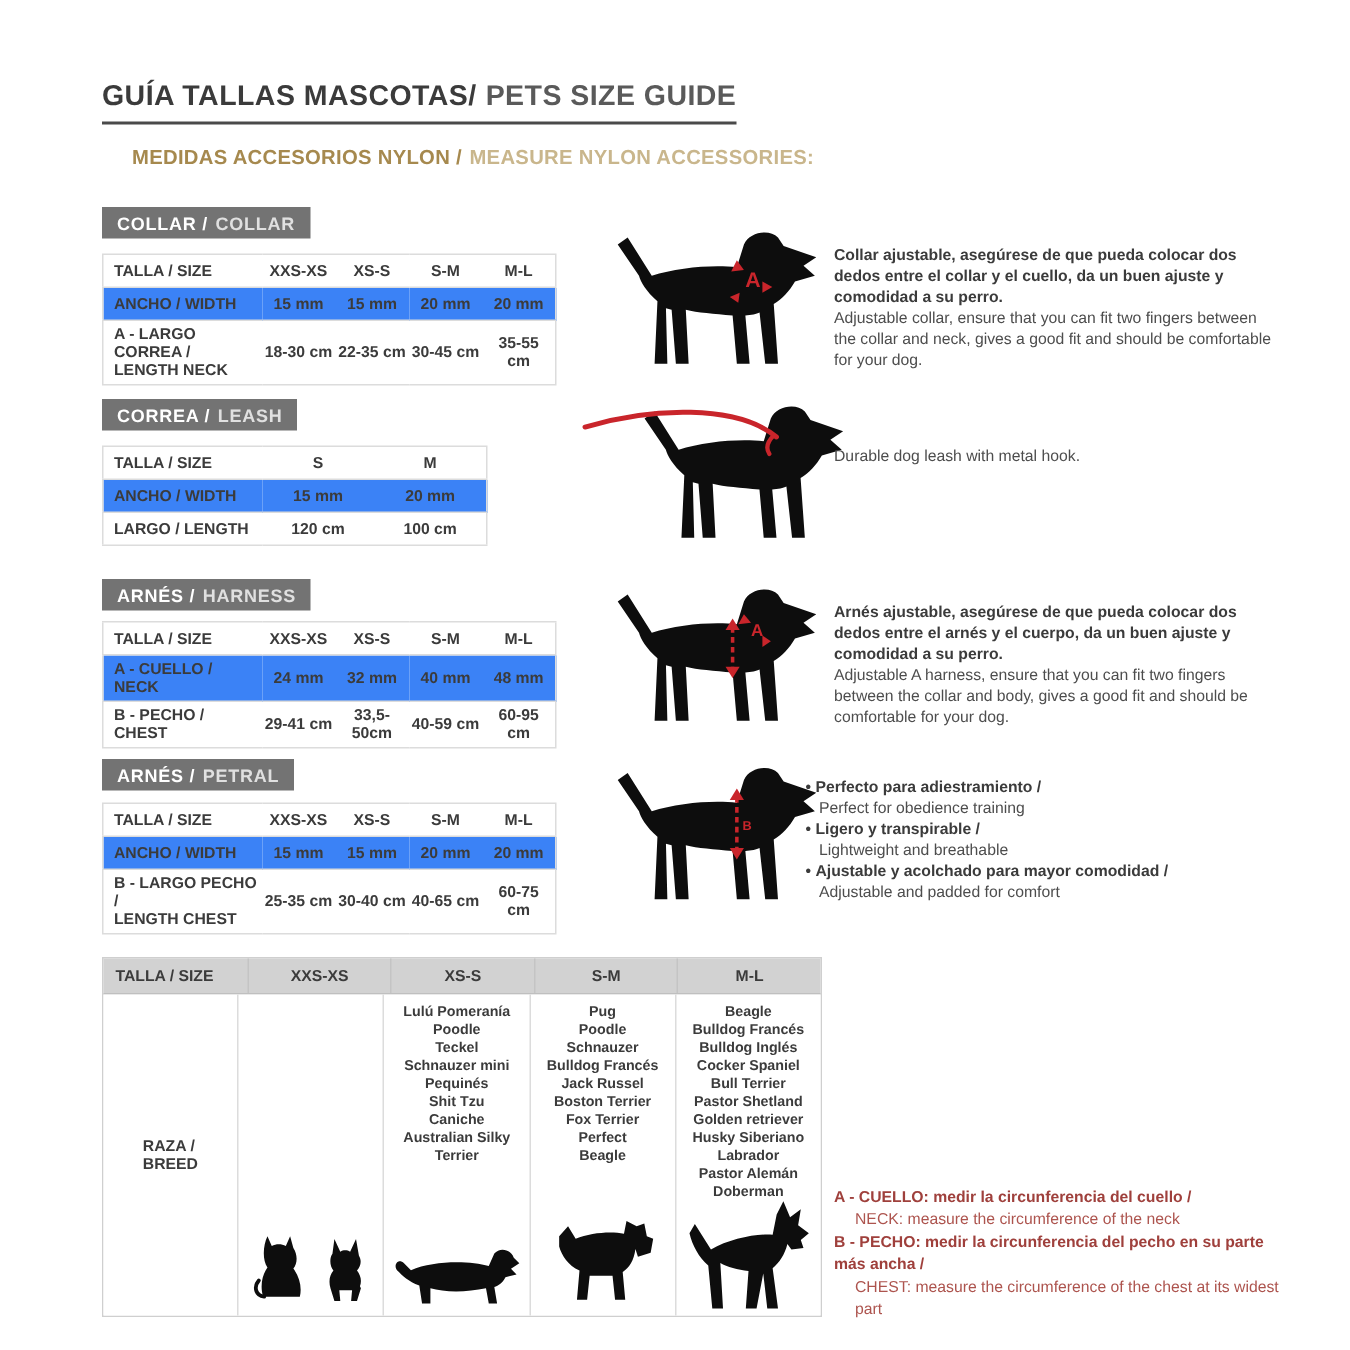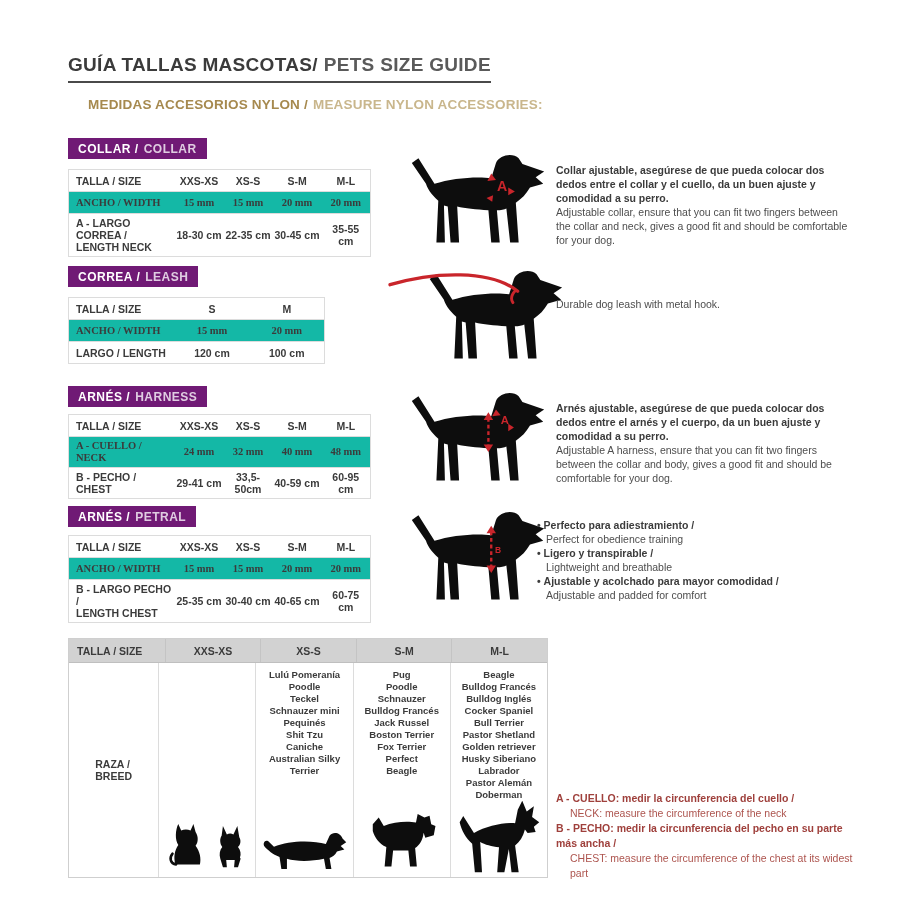--- a/index.html
+++ b/index.html
@@ -7,28 +7,28 @@
   .abs{position:absolute;}
 
   
   .page-title{left:68px;top:54px;font-size:19px;font-weight:bold;letter-spacing:.3px;border-bottom:2px solid #4a4a4a;padding-bottom:5px;white-space:nowrap;}
   .page-title .en{color:#5a5a5a;margin-left:6px;}
   .page-subtitle{left:68px;top:97px;font-size:13.5px;font-weight:bold;letter-spacing:.2px;white-space:nowrap;}
   .page-subtitle .es{color:#a6894e;padding-left:20px;}
   .page-subtitle .en{color:#c9b68c;margin-left:5px;}
 
   
-  .badge{background:#701a75;color:#fff;font-size:12px;font-weight:bold;letter-spacing:.5px;padding:4px 10px 3px 10px;display:inline-block;white-space:nowrap;}
+  .badge{background:#737373;color:#fff;font-size:12px;font-weight:bold;letter-spacing:.5px;padding:4px 10px 3px 10px;display:inline-block;white-space:nowrap;}
   .badge .en{color:rgba(255,255,255,.78);margin-left:5px;}
 
   
   table.spec{border-collapse:collapse;table-layout:fixed;background:#fff;border:1px solid #dcdcdc;}
   table.spec td{font-size:10.5px;font-weight:bold;color:#3b3b3b;text-align:center;border-top:1px solid #dcdcdc;border-bottom:1px solid #dcdcdc;padding:3px 2px;line-height:12px;height:15px;vertical-align:middle;}
   table.spec td.lbl{text-align:left;padding-left:7px;white-space:pre-line;}
-  table.spec tr.gray td{background:#14b8a6;font-family:Liberation Serif, serif;}
+  table.spec tr.gray td{background:#3b82f6;}
 
   
   .desc{width:292px;font-size:10.5px;line-height:14px;}
   .desc .es{font-weight:bold;color:#3b3b3b;}
   .desc .en{font-weight:normal;color:#4d4d4d;}
 
   
   .bullets{width:300px;font-size:10.5px;line-height:14px;}
   .bullets .es{font-weight:bold;color:#3b3b3b;}
   .bullets .es::before{content:"\2022\00a0";}

